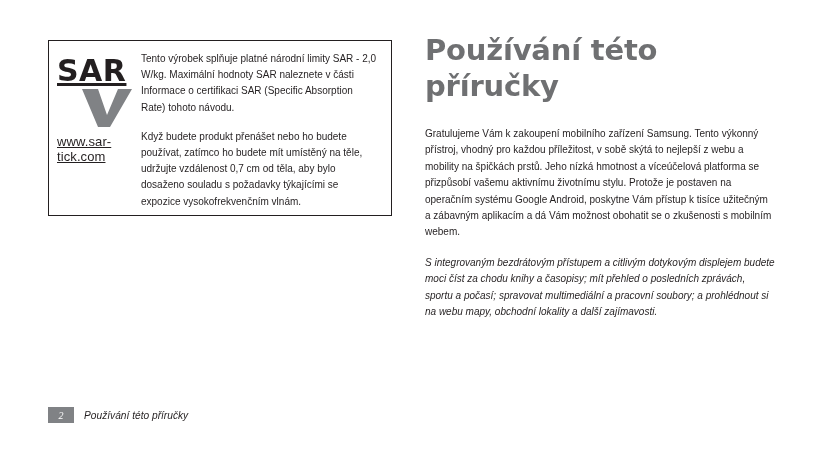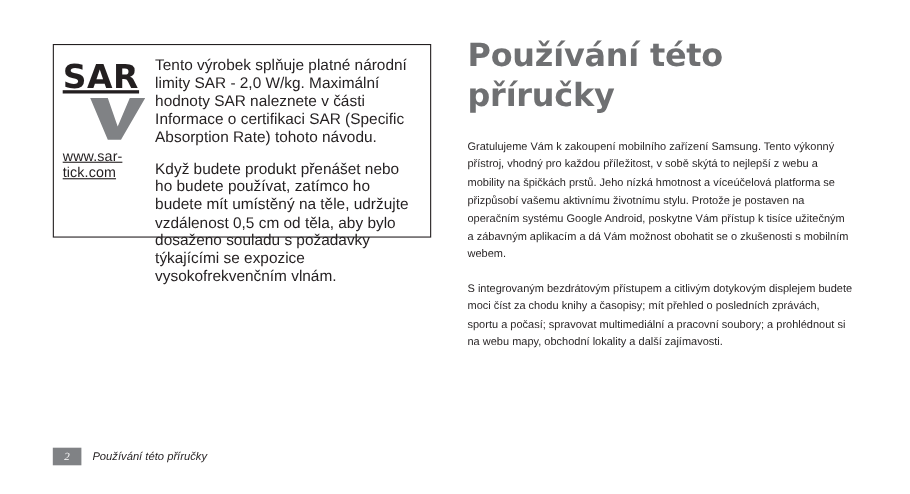--- a/index.html
+++ b/index.html
@@ -63,21 +63,21 @@
     color: #231f20;
     margin-top: 5px;
     letter-spacing: 0.1px;
   }
 
   .sar-text {
     position: absolute;
     left: 92px;
     top: 10px;
     width: 238px;
-    font-size: 14px;
+    font-size: 10px;
     line-height: 16.2px;
     color: #231f20;
   }
   .sar-text p {
     margin: 0 0 13px 0;
   }
   .sar-text p:last-child { margin-bottom: 0; }
 
   
   .right-col {
@@ -94,21 +94,21 @@
     color: #6f7072;
     margin: 0 0 22px 0;
     letter-spacing: -0.2px;
   }
   .body-text p {
     margin: 0 0 14px 0;
     font-size: 10px;
     line-height: 16.4px;
     color: #231f20;
   }
-  .body-text p:last-child { margin-bottom: 10px; }
+  .body-text p:last-child { margin-bottom: 10px; font-style: italic; }
 
   
   .footer {
     position: absolute;
     left: 48px;
     bottom: 26px;
     display: flex;
     align-items: center;
     height: 16px;
   }
@@ -144,21 +144,21 @@
       <div class="sar-check">
         <svg width="62" height="44" viewBox="0 0 62 44" xmlns="http://www.w3.org/2000/svg">
           <polygon points="8,4 24,4 33,30 33,30 44,4 58,4 36,42 24,42" fill="#808285"></polygon>
         </svg>
       </div>
       <div class="sar-url">www.sar-tick.com</div>
     </div>
 
     <div class="sar-text">
       <p>Tento výrobek splňuje platné národní limity SAR - 2,0 W/kg. Maximální hodnoty SAR naleznete v části Informace o certifikaci SAR (Specific Absorption Rate) tohoto návodu.</p>
-      <p>Když budete produkt přenášet nebo ho budete používat, zatímco ho budete mít umístěný na těle, udržujte vzdálenost 0,5 cm od těla, aby bylo dosaženo souladu s požadavky týkajícími se expozice vysokofrekvenčním vlnám.</p>
+      <p>Když budete produkt přenášet nebo ho budete používat, zatímco ho budete mít umístěný na těle, udržujte vzdálenost 0,7 cm od těla, aby bylo dosaženo souladu s požadavky týkajícími se expozice vysokofrekvenčním vlnám.</p>
     </div>
   </div>
 
   <div class="right-col">
     <h1 class="doc-title">Používání této příručky</h1>
     <div class="body-text">
       <p>Gratulujeme Vám k zakoupení mobilního zařízení Samsung. Tento výkonný přístroj, vhodný pro každou příležitost, v sobě skýtá to nejlepší z webu a mobility na špičkách prstů. Jeho nízká hmotnost a víceúčelová platforma se přizpůsobí vašemu aktivnímu životnímu stylu. Protože je postaven na operačním systému Google Android, poskytne Vám přístup k tisíce užitečným a zábavným aplikacím a dá Vám možnost obohatit se o zkušenosti s mobilním webem.</p>
       <p>S integrovaným bezdrátovým přístupem a citlivým dotykovým displejem budete moci číst za chodu knihy a časopisy; mít přehled o posledních zprávách, sportu a počasí; spravovat multimediální a pracovní soubory; a prohlédnout si na webu mapy, obchodní lokality a další zajímavosti.</p>
     </div>
   </div>

